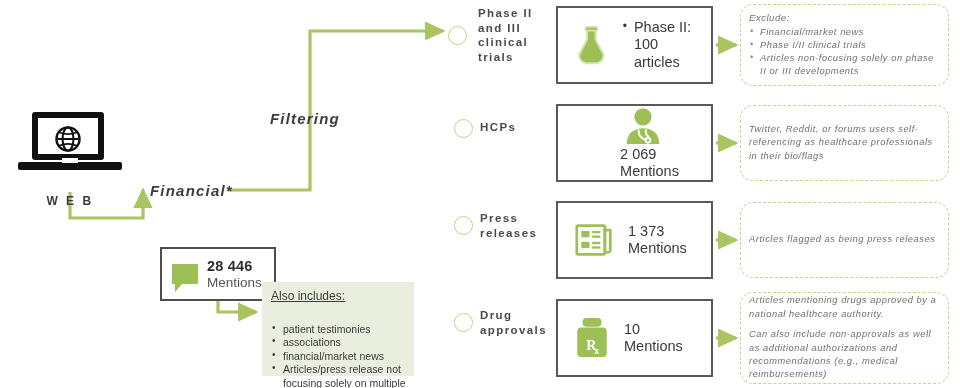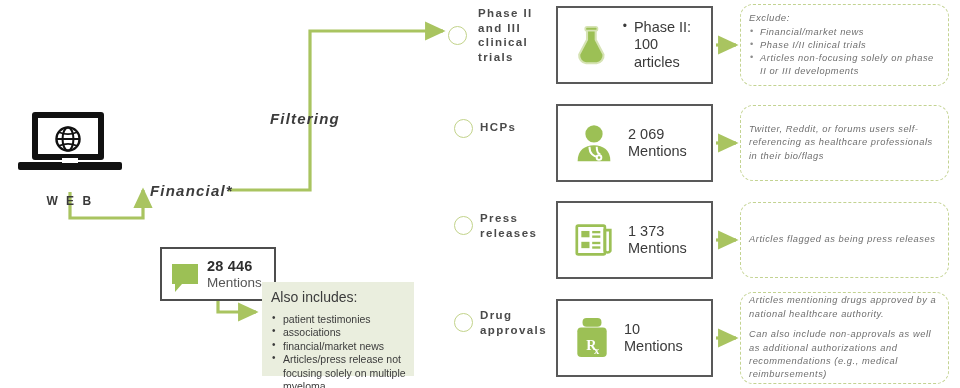--- a/index.html
+++ b/index.html
@@ -96,21 +96,21 @@
 
   
   #also-includes {
     left: 262px; top: 282px;
     width: 152px; height: 94px;
     background: #eaeede;
     box-sizing: border-box;
     padding: 7px 8px 0 9px;
   }
   #also-includes .note-title {
-    font-size: 14px; color: #3b3b3b; margin-bottom: 8px;
+    font-size: 12px; color: #3b3b3b; margin-bottom: 20px; text-decoration: underline;
   }
   #also-includes ul {
     margin: 0; padding: 0; list-style: none;
   }
   #also-includes li {
     font-size: 10.5px; color: #3b3b3b;
     line-height: 1.28;
     padding-left: 12px;
     position: relative;
   }
@@ -278,21 +278,21 @@
       <li>Phase I/II clinical trials</li>
       <li>Articles non-focusing solely on phase II or III developments</li>
     </ul>
   </div>
 
   <div class="abs" style="left:454px; top:119px;">
     <div class="branch-circle"></div>
   </div>
   <div class="abs branch-label" style="left:480px; top:120px;">HCPs</div>
 
-  <div class="abs metric-box" style="left:556px; top:104px;">
+  <div class="abs metric-box" style="left:556px; top:104px;flex-direction:column;">
     <svg width="40" height="40" viewBox="0 0 44 44">
       <circle cx="22" cy="12" r="9.5" fill="#9cc055"></circle>
       <path d="M4,42 C4,30 12,24.5 22,24.5 C32,24.5 40,30 40,42 Z" fill="#9cc055"></path>
       <path d="M17,26 C17,34 22,37 26,37" fill="none" stroke="#ffffff" stroke-width="2.2"></path>
       <path d="M25,26 C25,32 27,34 29,34" fill="none" stroke="#ffffff" stroke-width="2.2"></path>
       <circle cx="27.5" cy="38" r="2.6" fill="none" stroke="#ffffff" stroke-width="2.1"></circle>
     </svg>
     <div class="metric-text">
       <div class="metric-num">2 069</div>
       <div class="metric-word">Mentions</div>

